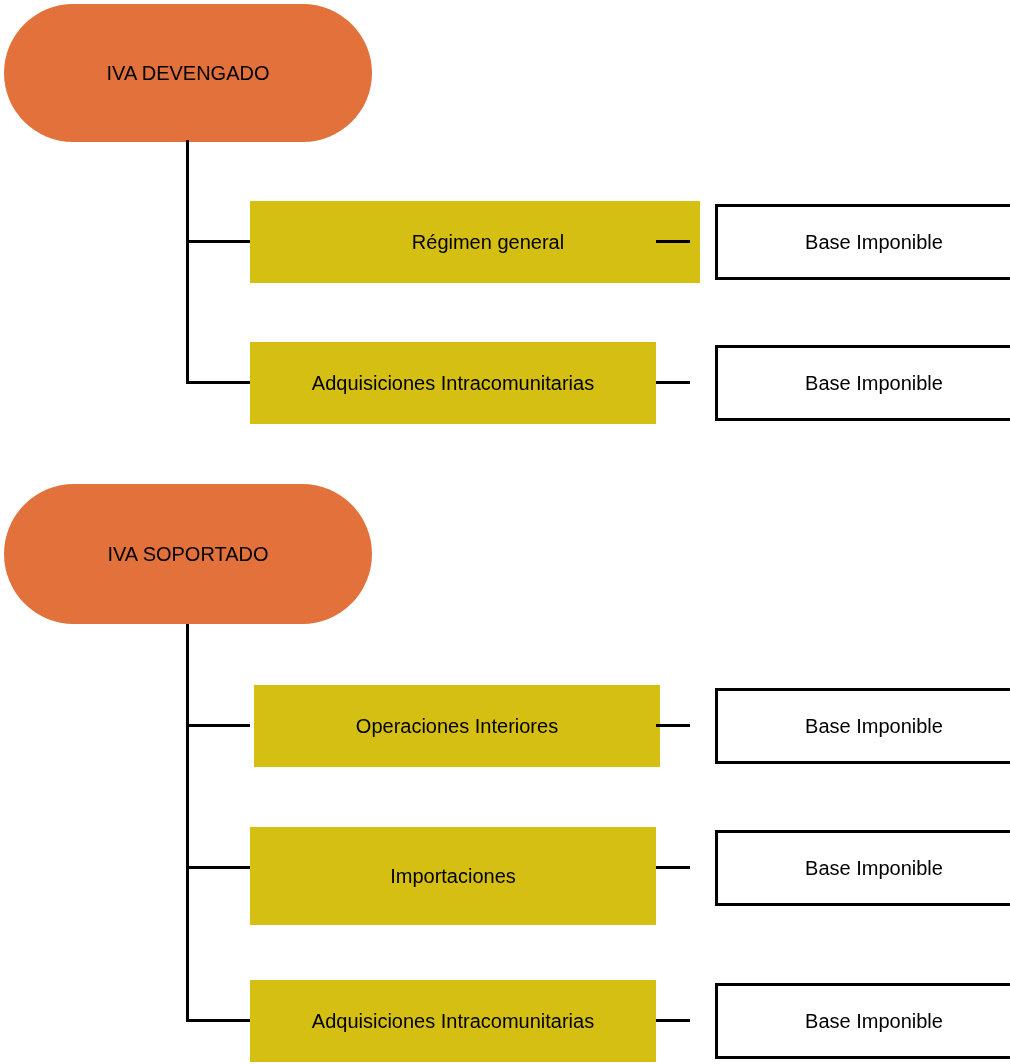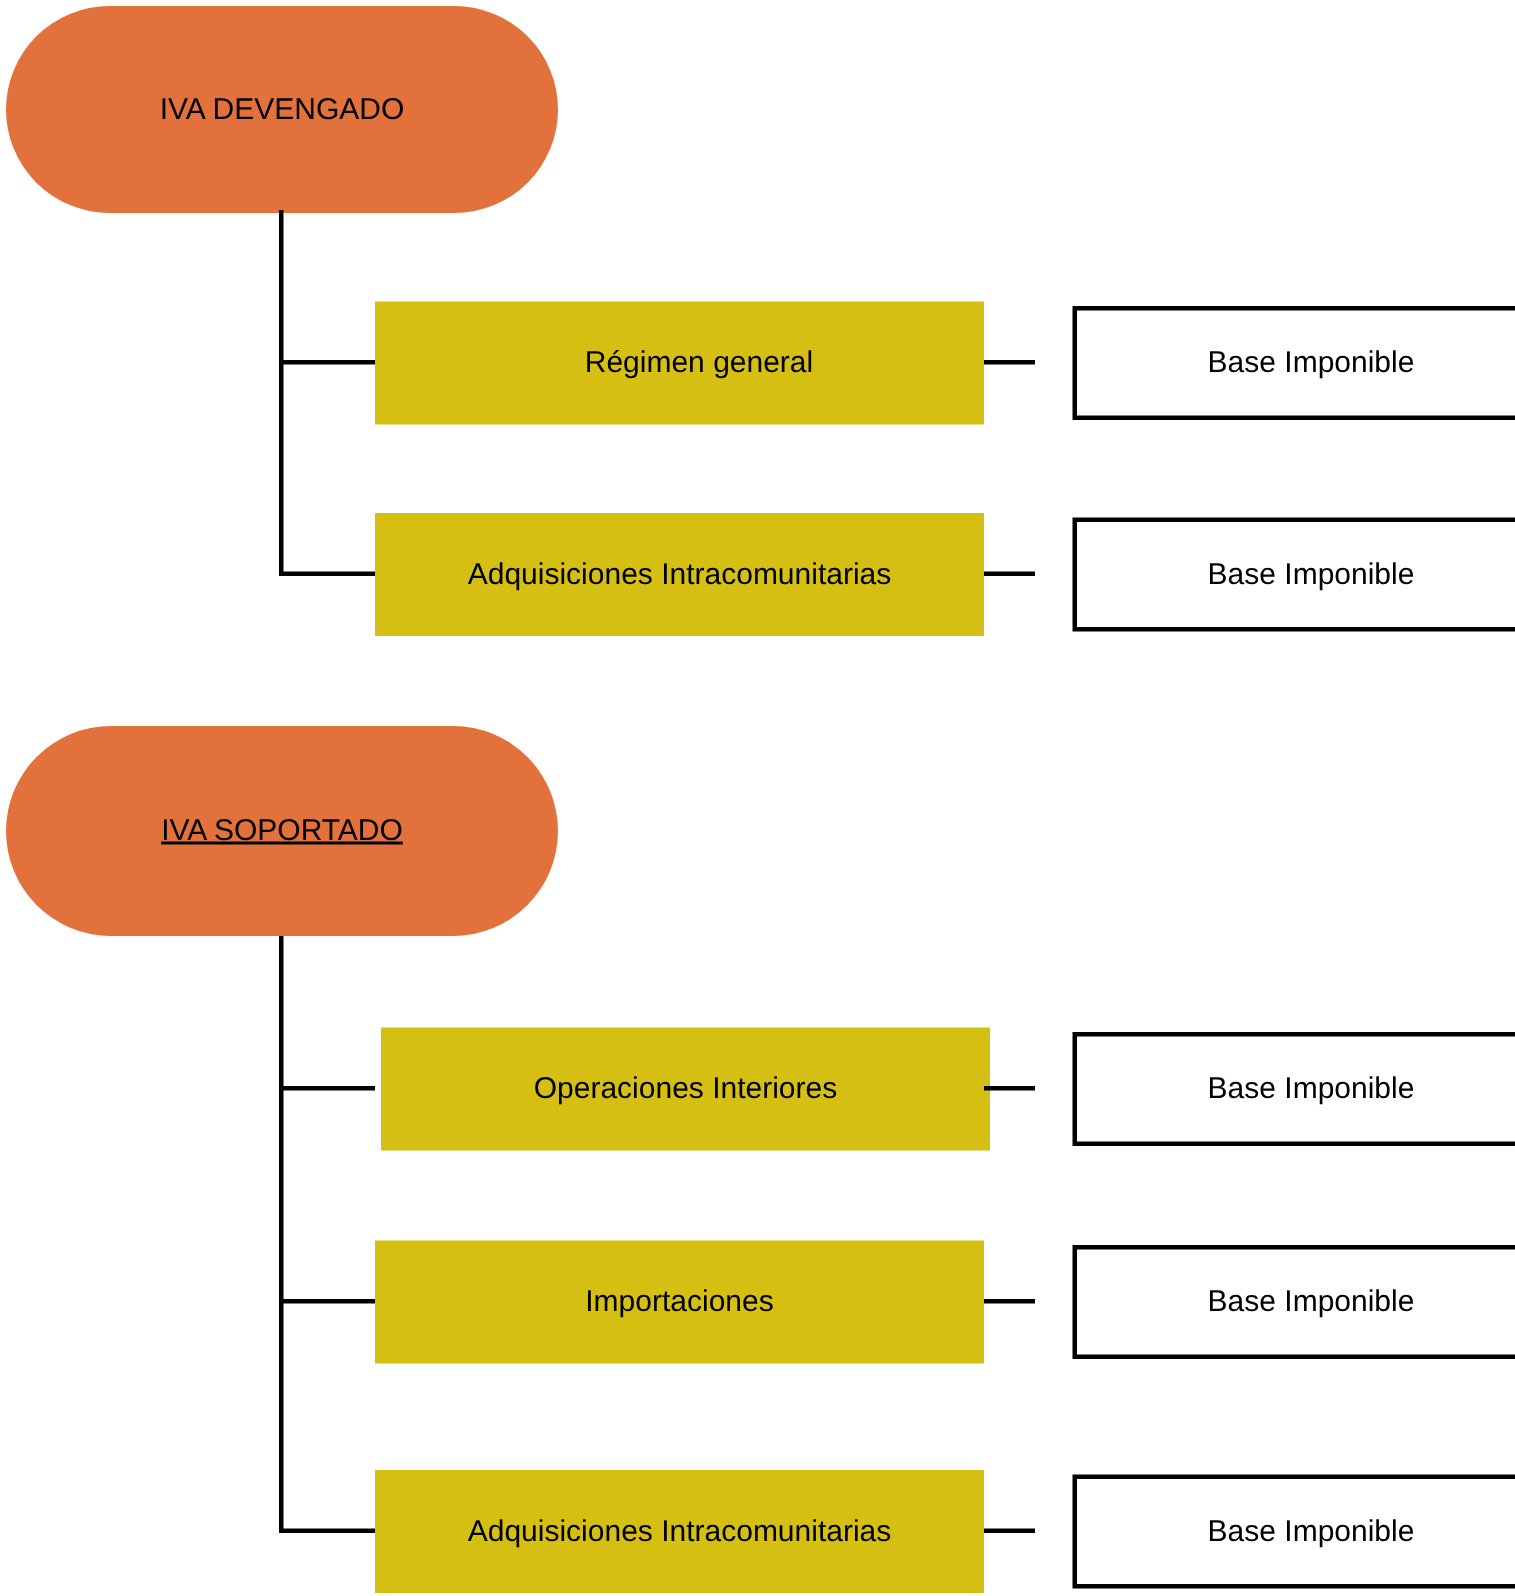--- a/index.html
+++ b/index.html
@@ -48,40 +48,40 @@
 </head>
 <body>
 
 <div class="canvas">
 
   <div class="node pill" style="left:4px; top:4px; width:368px; height:138px;">IVA DEVENGADO</div>
 
   <div class="line" style="left:186px; top:140px; width:3px; height:244px;"></div>
 
   <div class="line" style="left:186px; top:240px; width:64px; height:3px;"></div>
-  <div class="node category" style="left:250px; top:201px; width:406px; height:82px;padding-left:32px;">Régimen general</div>
+  <div class="node category" style="left:250px; top:201px; width:450px; height:82px;padding-left:32px;">Régimen general</div>
   <div class="line" style="left:656px; top:240px; width:34px; height:3px;"></div>
   <div class="node value" style="left:690px; top:204px; width:318px; height:76px;">Base Imponible</div>
 
   <div class="line" style="left:186px; top:381px; width:64px; height:3px;"></div>
   <div class="node category" style="left:250px; top:342px; width:406px; height:82px;">Adquisiciones Intracomunitarias</div>
   <div class="line" style="left:656px; top:381px; width:34px; height:3px;"></div>
   <div class="node value" style="left:690px; top:345px; width:318px; height:76px;">Base Imponible</div>
 
-  <div class="node pill" style="left:4px; top:484px; width:368px; height:140px;text-decoration:underline;">IVA SOPORTADO</div>
+  <div class="node pill" style="left:4px; top:484px; width:368px; height:140px;">IVA SOPORTADO</div>
 
   <div class="line" style="left:186px; top:624px; width:3px; height:398px;"></div>
 
   <div class="line" style="left:186px; top:724px; width:64px; height:3px;"></div>
   <div class="node category" style="left:254px; top:685px; width:406px; height:82px;">Operaciones Interiores</div>
   <div class="line" style="left:656px; top:724px; width:34px; height:3px;"></div>
   <div class="node value" style="left:690px; top:688px; width:318px; height:76px;">Base Imponible</div>
 
   <div class="line" style="left:186px; top:866px; width:64px; height:3px;"></div>
-  <div class="node category" style="left:250px; top:827px; width:406px; height:82px;">Importaciones</div>
+  <div class="node category" style="left:250px; top:827px; width:406px; height:98px;">Importaciones</div>
   <div class="line" style="left:656px; top:866px; width:34px; height:3px;"></div>
   <div class="node value" style="left:690px; top:830px; width:318px; height:76px;">Base Imponible</div>
 
   <div class="line" style="left:186px; top:1019px; width:64px; height:3px;"></div>
   <div class="node category" style="left:250px; top:980px; width:406px; height:82px;">Adquisiciones Intracomunitarias</div>
   <div class="line" style="left:656px; top:1019px; width:34px; height:3px;"></div>
   <div class="node value" style="left:690px; top:983px; width:318px; height:76px;">Base Imponible</div>
 
 </div>
 

